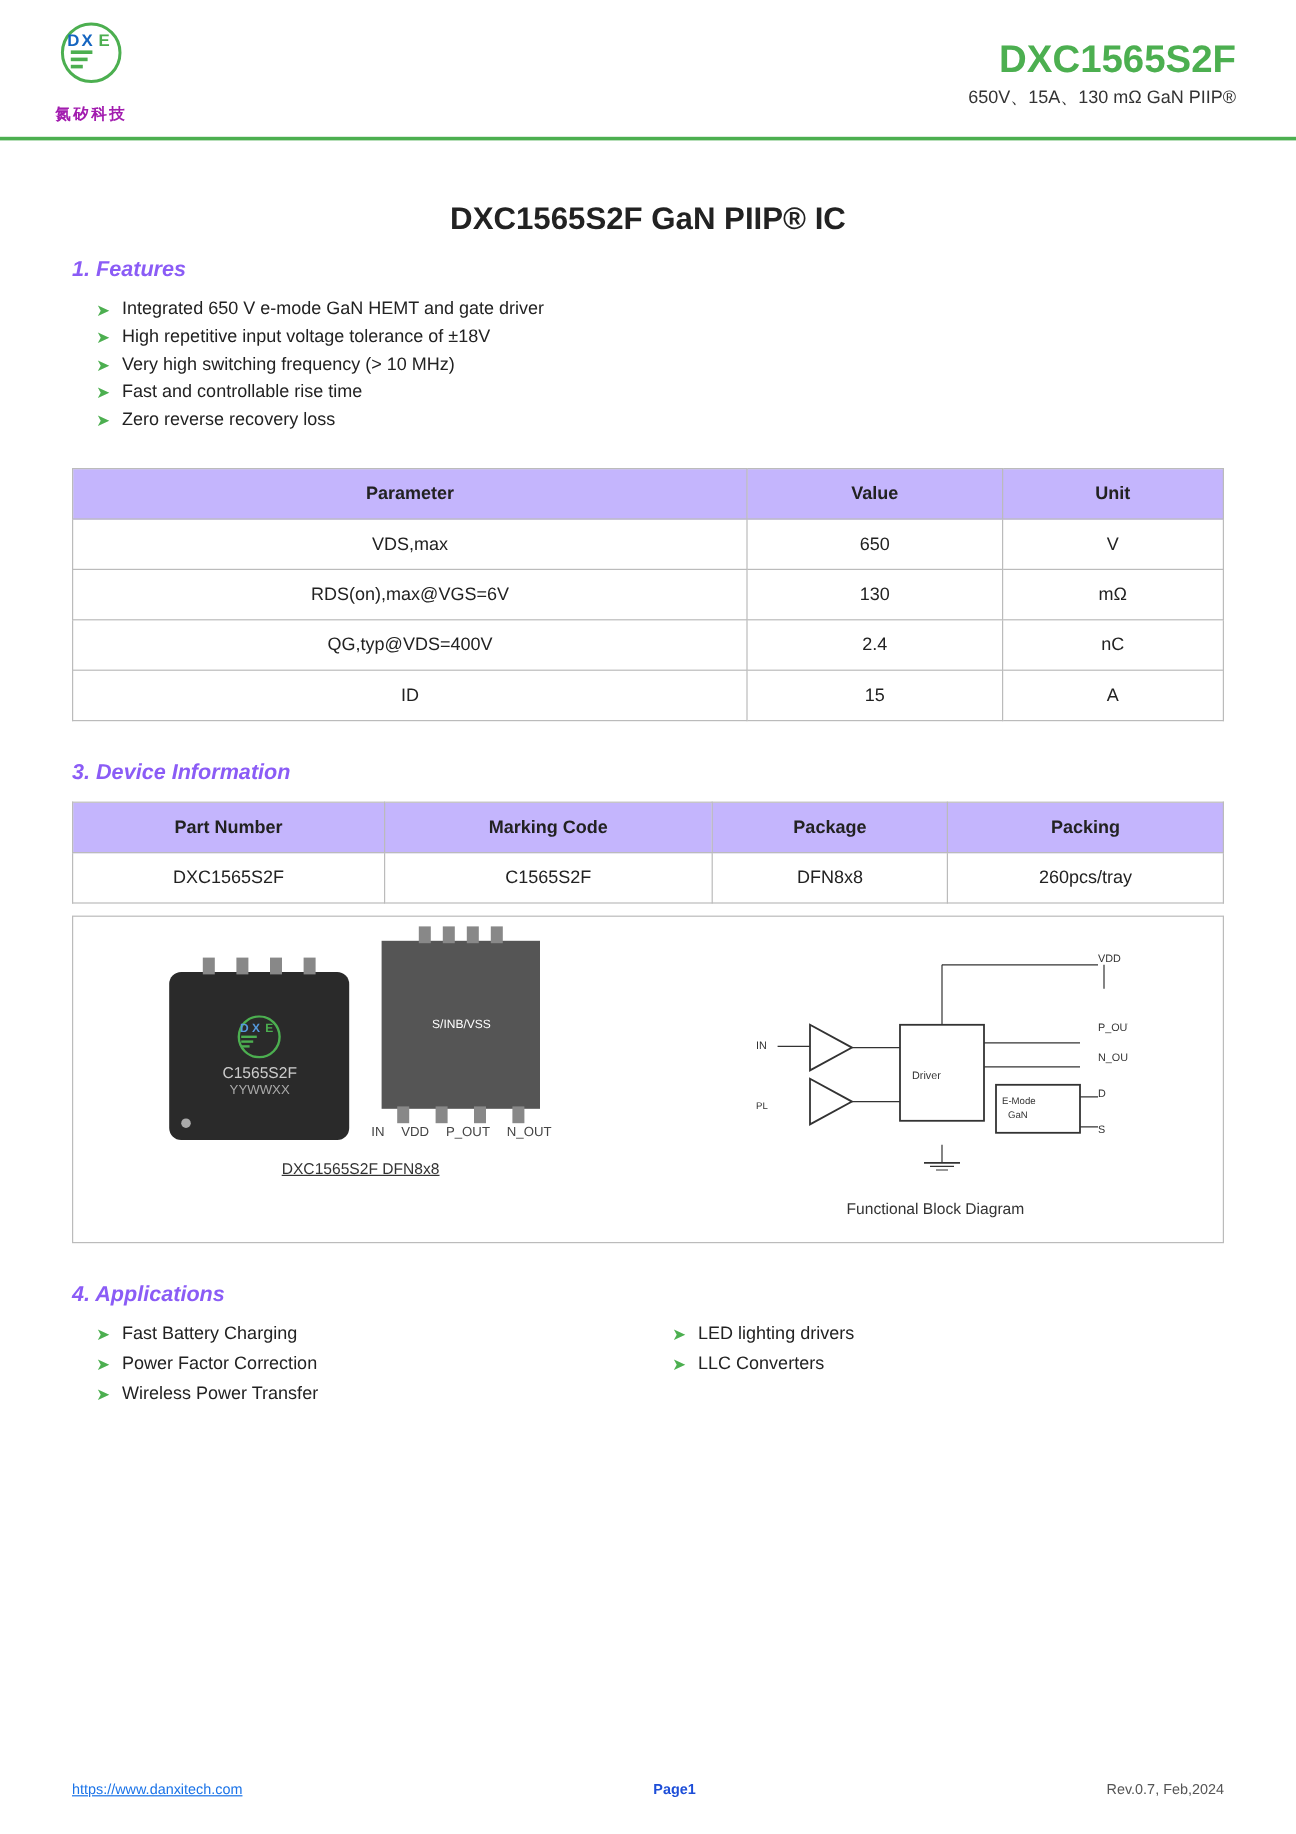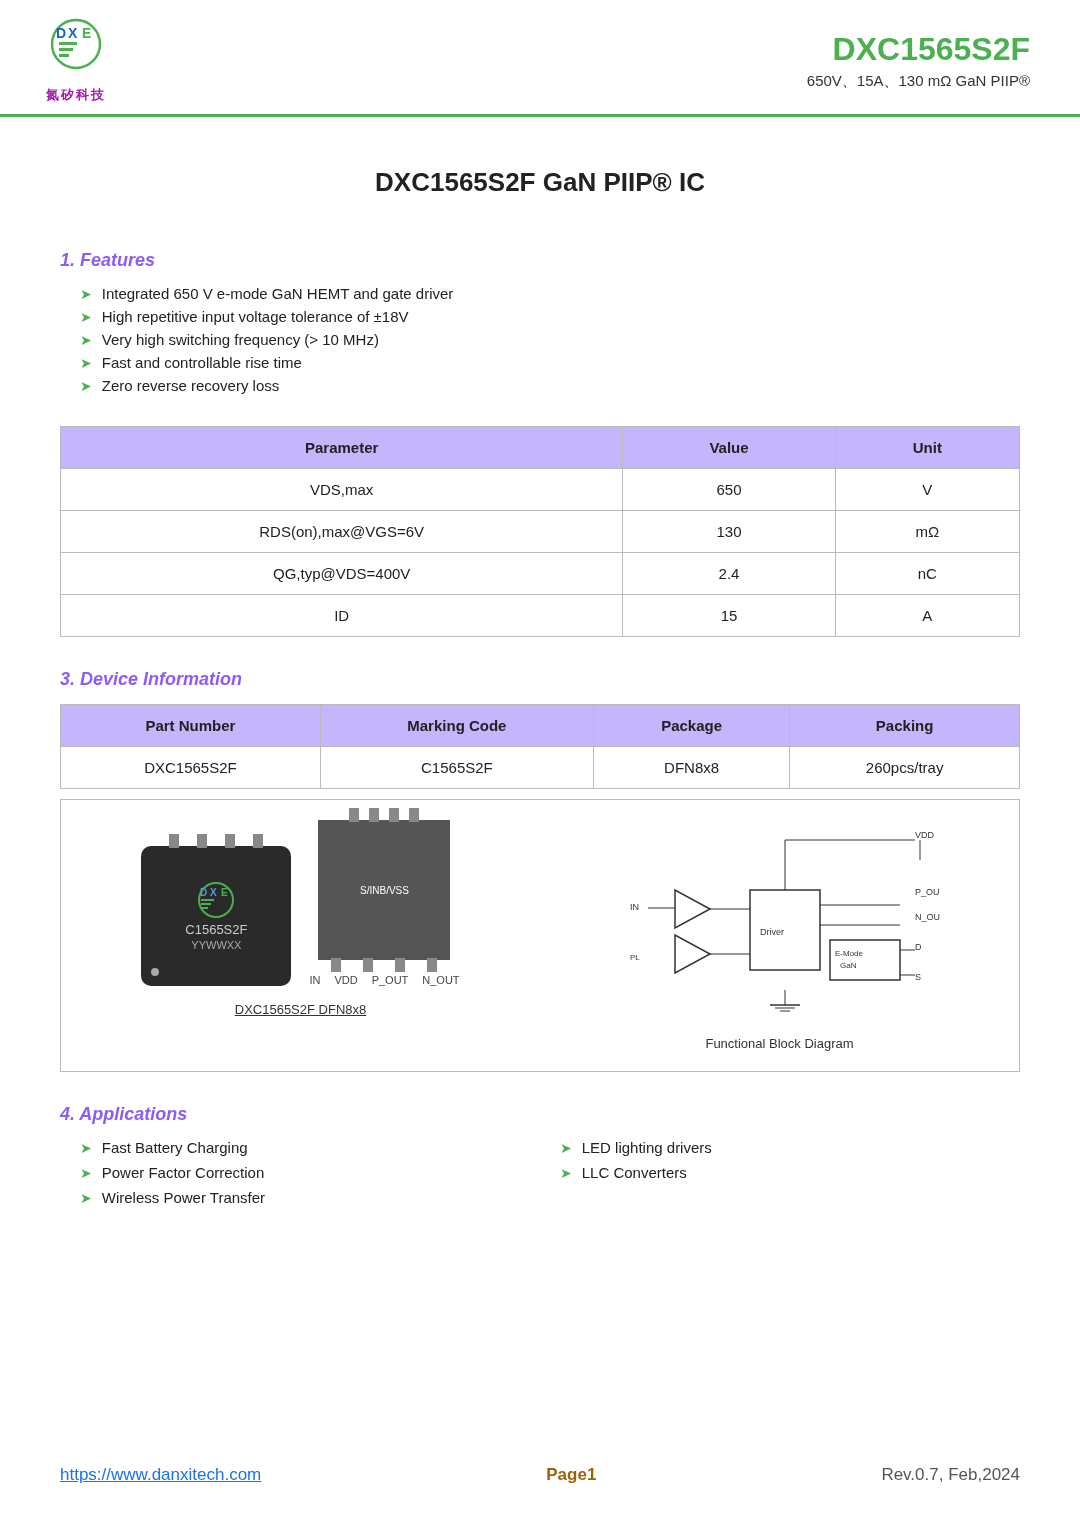--- a/index.html
+++ b/index.html
@@ -52,21 +52,21 @@
       margin-top: 4px;
     }
     
     .content {
       padding: 20px 60px 40px 60px;
     }
     .page-title {
       text-align: center;
       font-size: 26px;
       font-weight: bold;
-      margin: 30px 0 52px 0;
+      margin: 30px 0 16px 0;
     }
     .section-title {
       font-size: 18px;
       font-weight: bold;
       margin-bottom: 14px;
       color: #8b5cf6;
       font-style: italic;
     }
     .section {
       margin-bottom: 32px;
@@ -229,37 +229,37 @@
     }
     .apps-list li {
       margin-bottom: 8px;
       font-size: 15px;
       display: flex;
       align-items: flex-start;
     }
     
     .footer {
       position: absolute;
-      bottom: 43px;
+      bottom: 30px;
       left: 0;
       right: 0;
       display: flex;
       justify-content: space-between;
       padding: 0 60px;
-      font-size: 17px;
+      font-size: 12px;
       color: #555;
       align-items: center;
     }
     .footer a {
       color: #1a73e8;
       text-decoration: underline;
     }
     .footer-center {
       font-weight: bold;
-      color: #a16207;
+      color: #1d4ed8;
     }
     
     .logo-svg {
       width: 72px;
       height: 52px;
     }
   </style>
 </head>
 <body>
 

